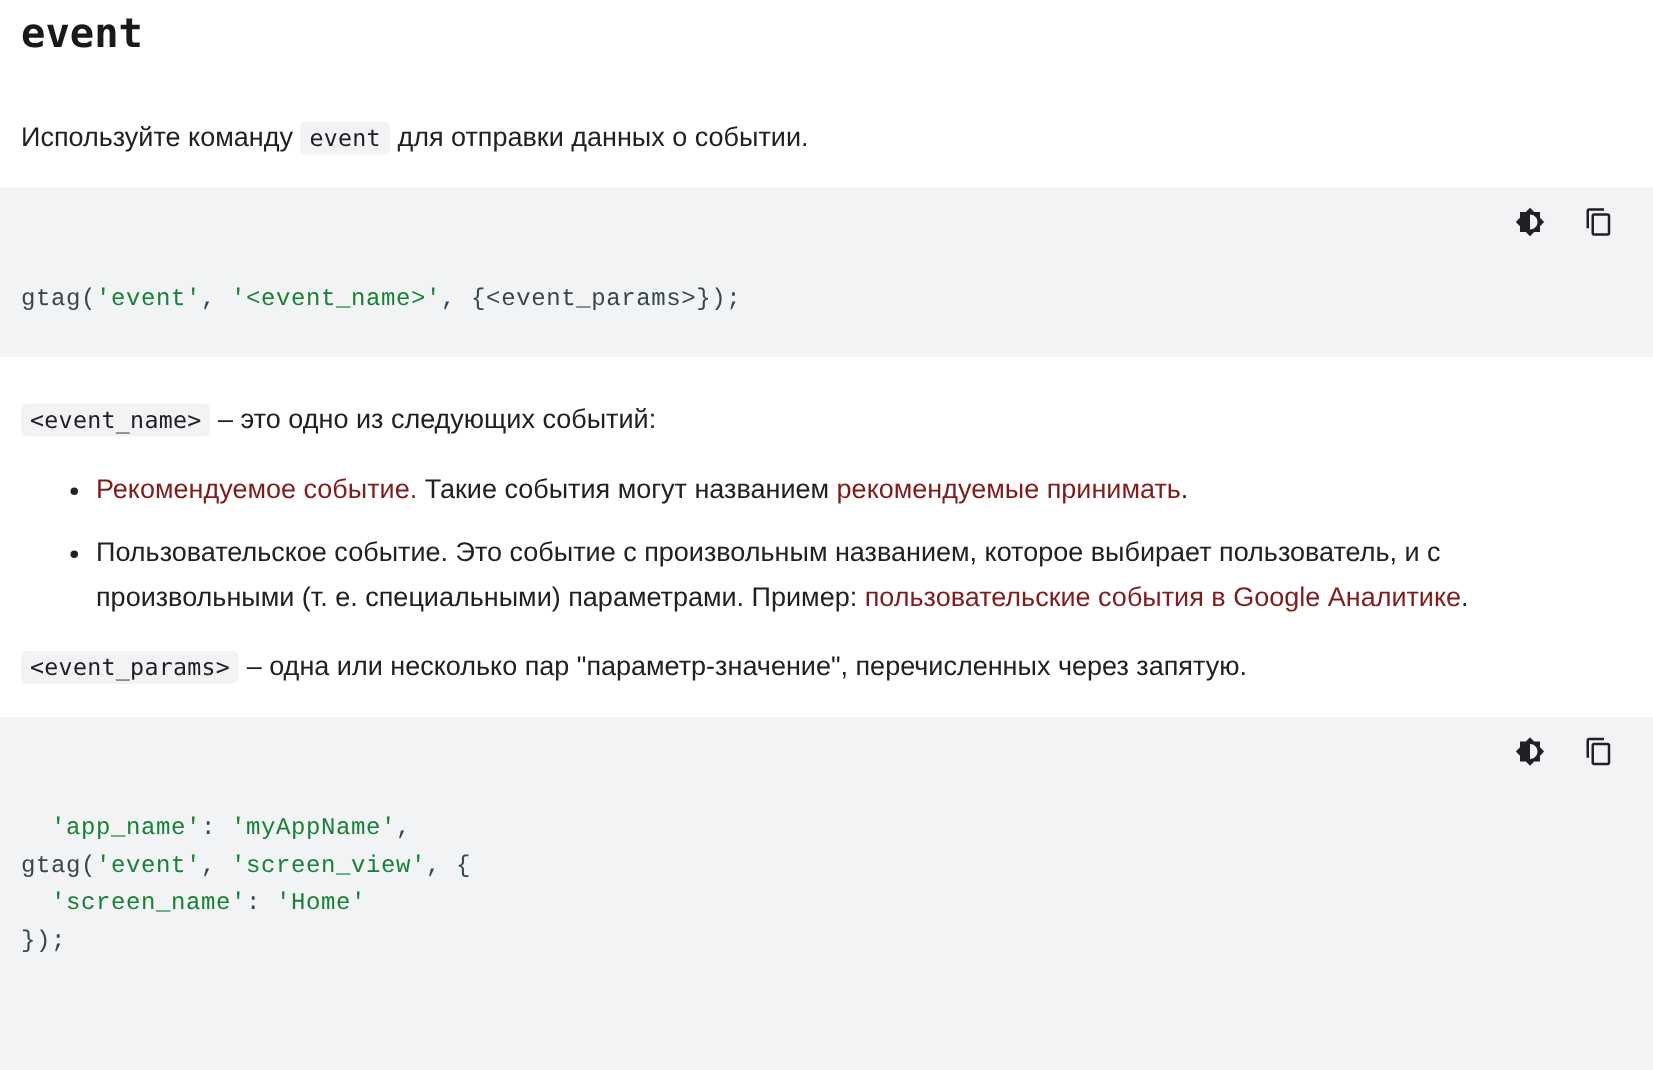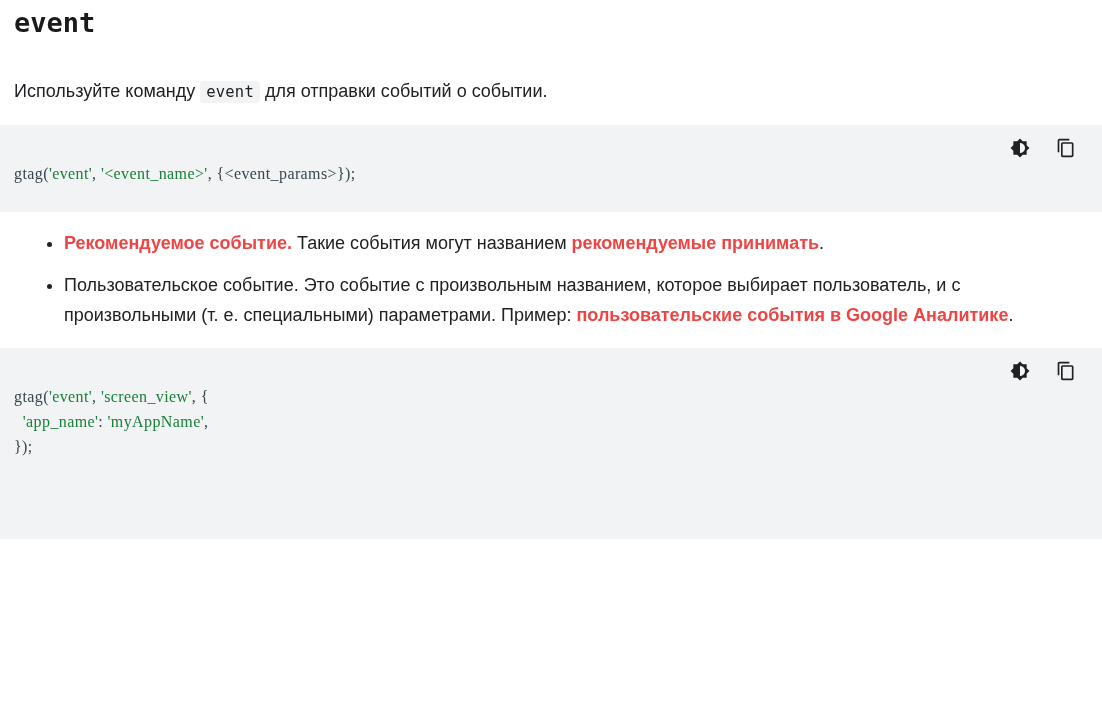--- a/index.html
+++ b/index.html
@@ -19,21 +19,21 @@
     font-size: 27px;
     line-height: 34px;
     font-weight: 700;
     margin: 6px 0 0;
     padding: 0 14px;
     color: #1a1a1a;
   }
   .para { margin: 16px 14px; }
   .p-intro { margin-top: 36px; margin-bottom: 18px; }
   .p-after-code { margin-top: 26px; }
-  a.lnk { color: #ef4444; text-decoration: none; cursor: pointer; font-weight: bold; }
+  a.lnk { color: #7f1d1d; text-decoration: none; cursor: pointer; }
   code.ic {
     font-family: "DejaVu Sans Mono", monospace;
     font-size: 15.5px;
     background: #f1f3f4;
     color: #202124;
     padding: 2px 6px;
     border-radius: 4px;
     letter-spacing: 0.2px;
     white-space: nowrap;
   }
@@ -62,79 +62,82 @@
     width: 24px;
     height: 24px;
     display: flex;
     align-items: center;
     justify-content: center;
     cursor: pointer;
     color: #202124;
   }
   .icon-btn svg { width: 20px; height: 20px; fill: currentColor; }
   .code-content {
-    font-family: Liberation Serif, serif;
+    font-family: Liberation Mono, monospace;
     font-size: 16px;
     line-height: 25px;
     letter-spacing: 0.4px;
-    margin-top: 0;
+    margin-top: 26px;
     color: #37474f;
   }
   .code-line { white-space: pre; }
   .tok-s { color: #188038; }
   .tok-p { color: #37474f; }
 </style>
 </head>
 <body>
 
 <div class="content">
 
   <h1 class="page-title">event</h1>
 
-  <p class="para p-intro"><span>Используйте команду </span><code class="ic">event</code><span> для отправки событий о событии.</span></p>
+  <p class="para p-intro"><span>Используйте команду </span><code class="ic">event</code><span> для отправки данных о событии.</span></p>
 
   <div class="code-block">
     <div class="code-toolbar">
       <button class="icon-btn" title="">
         <svg viewBox="0 0 24 24">
           <path d="M20 15.31L23.31 12 20 8.69V4h-4.69L12 .69 8.69 4H4v4.69L.69 12 4 15.31V20h4.69L12 23.31 15.31 20H20v-4.69zM12 18V6c3.31 0 6 2.69 6 6s-2.69 6-6 6z"></path>
         </svg>
       </button>
       <button class="icon-btn" title="">
         <svg viewBox="0 0 24 24">
           <path d="M16 1H4c-1.1 0-2 .9-2 2v14h2V3h12V1zm3 4H8c-1.1 0-2 .9-2 2v14c0 1.1.9 2 2 2h11c1.1 0 2-.9 2-2V7c0-1.1-.9-2-2-2zm0 16H8V7h11v14z"></path>
         </svg>
       </button>
     </div>
     <div class="code-content">
         <div class="code-line"><span class="tok-p">gtag(</span><span class="tok-s">'event'</span><span class="tok-p">, </span><span class="tok-s">'&lt;event_name&gt;'</span><span class="tok-p">, {&lt;event_params&gt;});</span></div>
       </div>
   </div>
 
+  <p class="para p-after-code"><code class="ic">&lt;event_name&gt;</code><span> – это одно из следующих событий:</span></p>
 
   <ul class="event-list">
     <li><a class="lnk" href="#">Рекомендуемое событие.</a><span> Такие события могут названием </span><a class="lnk" href="#">рекомендуемые принимать</a><span>.</span></li>
     <li><span>Пользовательское событие. Это событие с произвольным названием, которое выбирает пользователь, и с произвольными (т. е. специальными) параметрами. Пример: </span><a class="lnk" href="#">пользовательские события в Google Аналитике</a><span>.</span></li>
   </ul>
 
+  <p class="para"><code class="ic">&lt;event_params&gt;</code><span> – одна или несколько пар "параметр-значение", перечисленных через запятую.</span></p>
 
 
   <div class="code-block last">
     <div class="code-toolbar">
       <button class="icon-btn" title="">
         <svg viewBox="0 0 24 24">
           <path d="M20 15.31L23.31 12 20 8.69V4h-4.69L12 .69 8.69 4H4v4.69L.69 12 4 15.31V20h4.69L12 23.31 15.31 20H20v-4.69zM12 18V6c3.31 0 6 2.69 6 6s-2.69 6-6 6z"></path>
         </svg>
       </button>
       <button class="icon-btn" title="">
         <svg viewBox="0 0 24 24">
           <path d="M16 1H4c-1.1 0-2 .9-2 2v14h2V3h12V1zm3 4H8c-1.1 0-2 .9-2 2v14c0 1.1.9 2 2 2h11c1.1 0 2-.9 2-2V7c0-1.1-.9-2-2-2zm0 16H8V7h11v14z"></path>
         </svg>
       </button>
     </div>
     <div class="code-content">
+        <div class="code-line"><span class="tok-p">  </span><span class="tok-s">'app_name'</span><span class="tok-p">: </span><span class="tok-s">'myAppName'</span><span class="tok-p">,</span></div>
         <div class="code-line"><span class="tok-p">gtag(</span><span class="tok-s">'event'</span><span class="tok-p">, </span><span class="tok-s">'screen_view'</span><span class="tok-p">, {</span></div>
-        <div class="code-line"><span class="tok-p">  </span><span class="tok-s">'app_name'</span><span class="tok-p">: </span><span class="tok-s">'myAppName'</span><span class="tok-p">,</span></div>
+        <div class="code-line"><span class="tok-p">  </span><span class="tok-s">'screen_name'</span><span class="tok-p">: </span><span class="tok-s">'Home'</span></div>
         <div class="code-line"><span class="tok-p">});</span></div>
       </div>
   </div>
 
 </div>
 
 </body></html>

